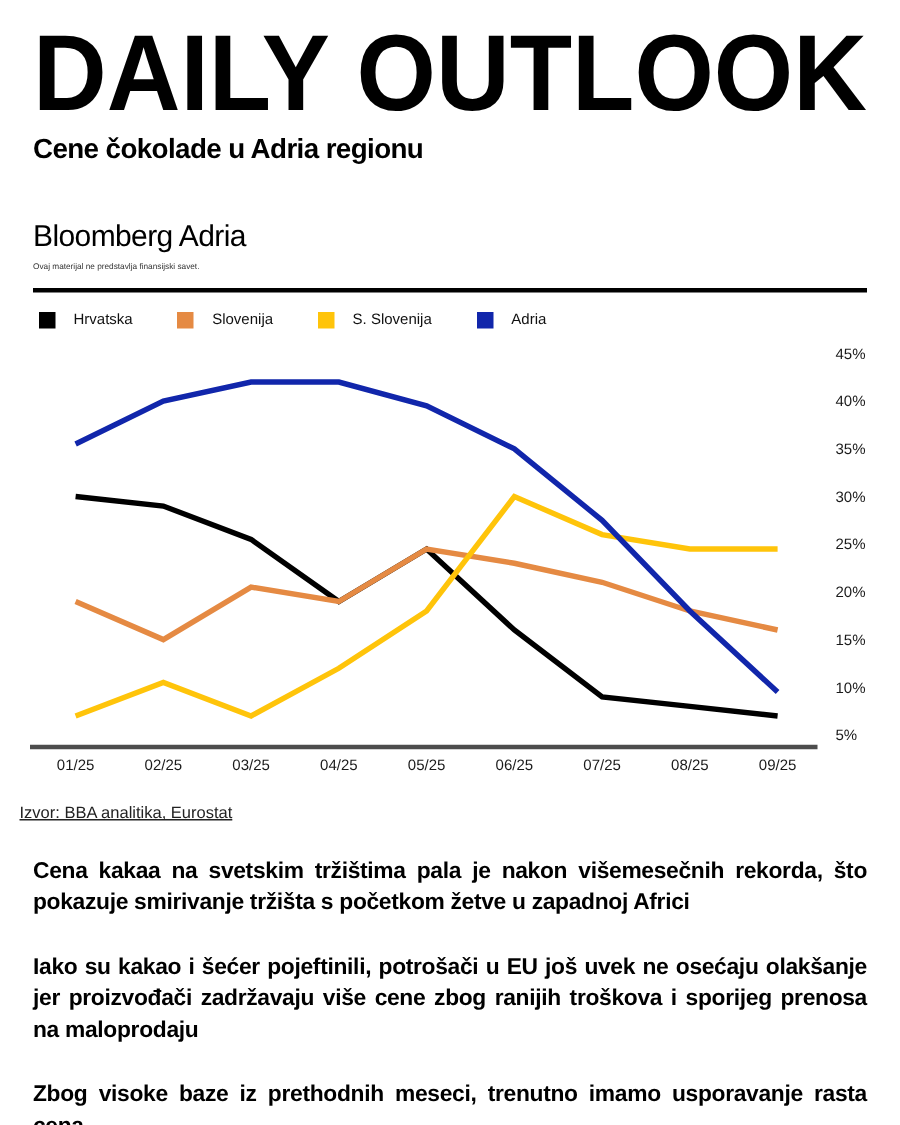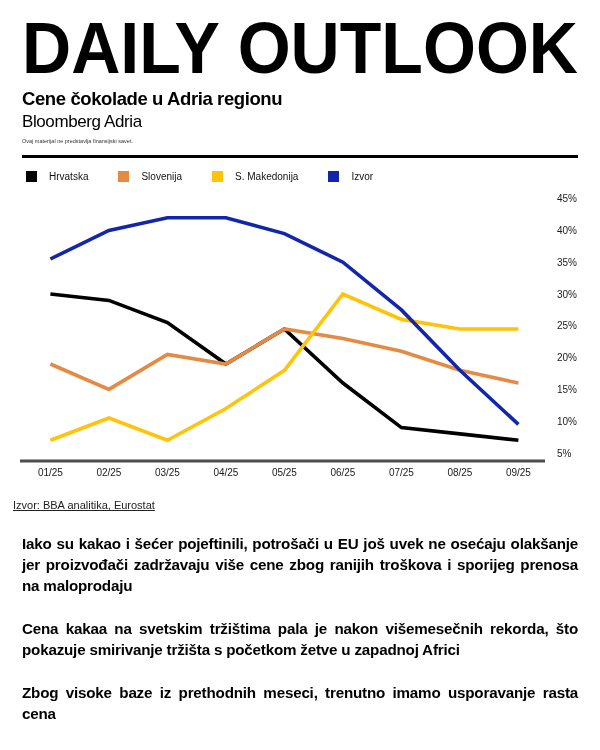--- a/index.html
+++ b/index.html
@@ -3,21 +3,21 @@
 <meta charset="utf-8">
 <style>
   * { margin:0; padding:0; box-sizing:border-box; }
   html,body { width:600px; height:750px; background:#ffffff; color:#000;
     font-family:"Liberation Sans", sans-serif; overflow:hidden; }
   .masthead-title-svg { display:block; margin:16px 0 0 0; }
   .sub-row { display:flex; justify-content:space-between; align-items:flex-start;
     margin:10px 22px 0 22px;gap:14px; }
   .sub-left { text-align:left; }
   .newsletter-subtitle { font-size:18.5px; font-weight:bold; letter-spacing:-0.4px; line-height:21px; }
-  .brand-name { font-size:17px; font-weight:500; letter-spacing:-0.4px; line-height:25px; }
+  .brand-name { font-size:20px; font-weight:500; letter-spacing:-0.4px; line-height:25px;margin-top:37px; }
   .tiny-disclaimer { font-size:5.5px; color:#333; margin-top:4px; }
   .sub-right { text-align:right; }
   .issue-date { font-size:27px; font-weight:bold; letter-spacing:-0.5px; line-height:29px; }
   .author-line, .author-role { font-size:12px; font-weight:bold; line-height:14.5px; }
   .author-line { margin-top:3px; }
   .rule { height:3px; background:#000; margin:11px 22px 0 22px; }
   .section-title { font-size:19px; font-weight:bold; letter-spacing:-0.4px;
     margin:9px 22px 0 22px; }
   .legend { display:flex; align-items:center; margin:13px 22px 0 26px; }
   .legend-item { display:flex; align-items:center; margin-right:30px; }
@@ -52,25 +52,25 @@
       <div class="legend-item">
         <span class="legend-swatch" style="background: rgb(0, 0, 0);"></span>
         <span class="legend-label">Hrvatska</span>
       </div>
       <div class="legend-item">
         <span class="legend-swatch" style="background: rgb(229, 138, 67);"></span>
         <span class="legend-label">Slovenija</span>
       </div>
       <div class="legend-item">
         <span class="legend-swatch" style="background: rgb(255, 196, 10);"></span>
-        <span class="legend-label">S. Makedonija</span>
+        <span class="legend-label">S. Slovenija</span>
       </div>
       <div class="legend-item">
         <span class="legend-swatch" style="background: rgb(17, 38, 171);"></span>
-        <span class="legend-label">Izvor</span>
+        <span class="legend-label">Adria</span>
       </div>
     </div>
   <svg class="chart-svg" width="600" height="300" viewBox="0 0 600 300">
       <line x1="20" y1="277" x2="545" y2="277" stroke="#4D4D4D" stroke-width="3"></line>
       <text x="557" y="18.1" font-size="10" text-anchor="start">45%</text>
       <text x="557" y="49.9" font-size="10" text-anchor="start">40%</text>
       <text x="557" y="81.7" font-size="10" text-anchor="start">35%</text>
       <text x="557" y="113.5" font-size="10" text-anchor="start">30%</text>
       <text x="557" y="145.3" font-size="10" text-anchor="start">25%</text>
       <text x="557" y="177.1" font-size="10" text-anchor="start">20%</text>
@@ -88,16 +88,16 @@
       <text x="518.4" y="292" font-size="10" text-anchor="middle">09/25</text>
       <polyline points="50.4,110.0 108.9,116.4 167.4,138.6 225.9,180.0 284.4,145.0 342.9,199.0 401.4,243.6 459.9,249.9 518.4,256.3" fill="none" stroke="#000000" stroke-width="3.6"></polyline>
       <polyline points="50.4,180.0 108.9,205.4 167.4,170.4 225.9,180.0 284.4,145.0 342.9,154.5 401.4,167.2 459.9,186.3 518.4,199.0" fill="none" stroke="#E58A43" stroke-width="3.6"></polyline>
       <polyline points="50.4,256.3 108.9,234.0 167.4,256.3 225.9,224.5 284.4,186.3 342.9,110.0 401.4,135.4 459.9,145.0 518.4,145.0" fill="none" stroke="#FFC40A" stroke-width="3.6"></polyline>
       <polyline points="50.4,75.0 108.9,46.4 167.4,33.7 225.9,33.7 284.4,49.6 342.9,78.2 401.4,125.9 459.9,186.3 518.4,240.4" fill="none" stroke="#1126AB" stroke-width="3.6"></polyline>
     </svg>
   <div class="source-line">Izvor: BBA analitika, Eurostat</div>
 </section>
 
 <main class="commentary">
+  <p>Cena kakaa na svetskim tržištima pala je nakon višemesečnih rekorda, što pokazuje smirivanje tržišta s početkom žetve u zapadnoj Africi</p>
   <p>Iako su kakao i šećer pojeftinili, potrošači u EU još uvek ne osećaju olakšanje jer proizvođači zadržavaju više cene zbog ranijih troškova i sporijeg prenosa na maloprodaju</p>
-  <p>Cena kakaa na svetskim tržištima pala je nakon višemesečnih rekorda, što pokazuje smirivanje tržišta s početkom žetve u zapadnoj Africi</p>
   <p>Zbog visoke baze iz prethodnih meseci, trenutno imamo usporavanje rasta cena</p>
 </main>
 
 </body></html>

